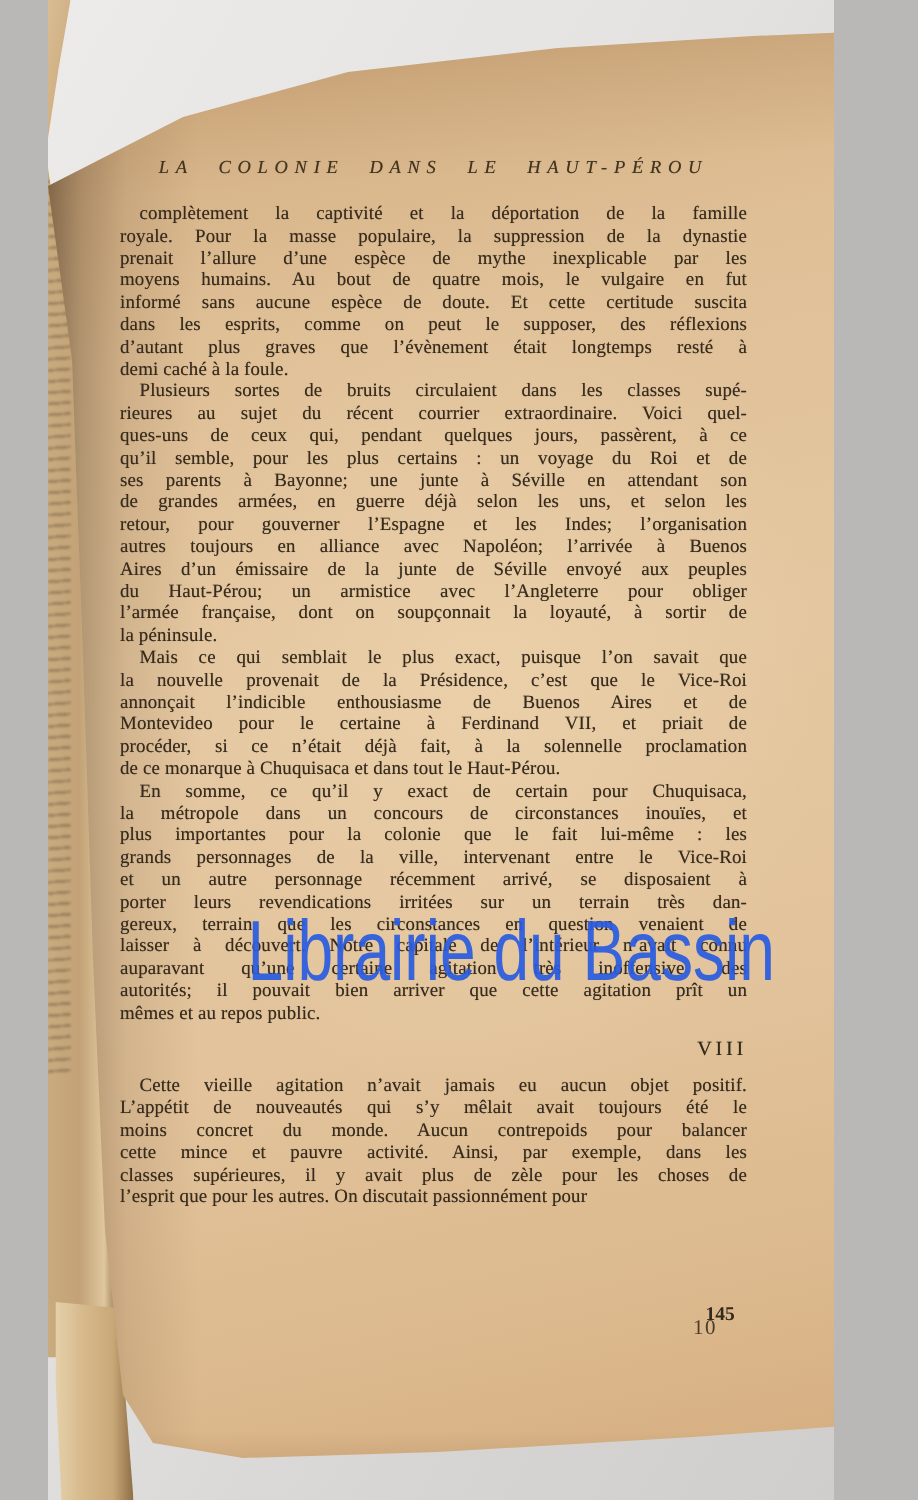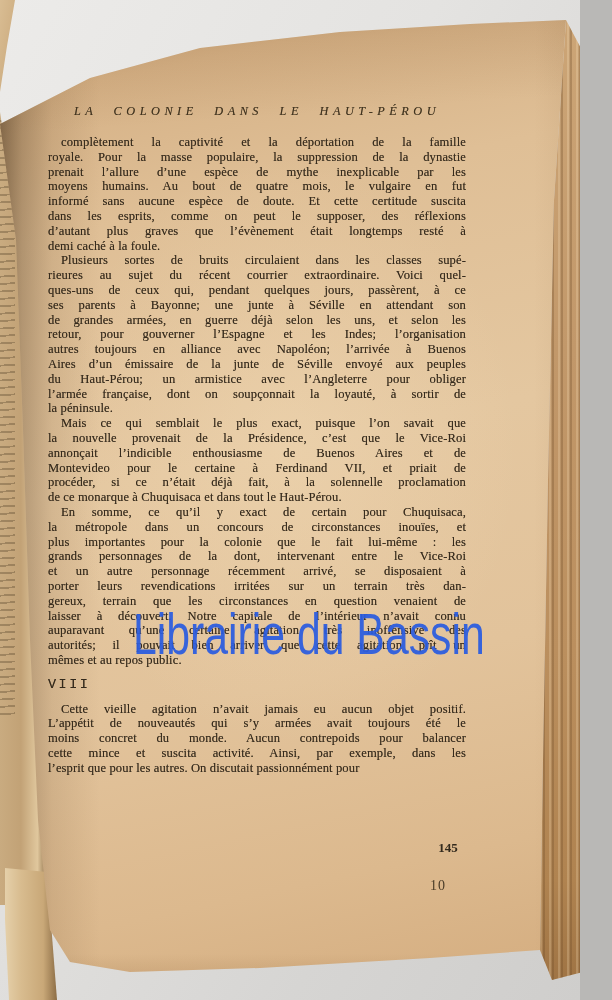--- a/index.html
+++ b/index.html
@@ -1,19 +1,20 @@
 <!DOCTYPE html>
 <html><head>
 <meta charset="utf-8">
 <style>
   html,body{margin:0;padding:0;background:#b9b8b6;}
   .stage{
-    position:relative;width:580px;height:1000px;overflow:hidden;
+    position:relative;width:524px;height:1000px;overflow:hidden;
     background:linear-gradient(120deg,#ecebe9 0%,#e4e3e1 38%,#d6d5d3 75%,#cfcecc 100%);
     font-family:"Liberation Serif", serif;
+    margin-left:32px;
   }
   
   .corner-curl{
     position:absolute;left:0;top:0;width:20px;height:100px;
     clip-path:polygon(0 0,15px 0,7px 46px,0 92px);
     background:linear-gradient(100deg,#d9bd93,#c5a274);
   }
   
   .facing-sliver{
     position:absolute;left:0;top:0;width:52px;height:1000px;
@@ -69,25 +70,25 @@
   .text-body{position:absolute;left:0;top:39px;width:418px;
     text-shadow:0 0 .5px rgba(54,43,29,.55);}
   .paragraph{margin:0;}
   .line{
     height:14.8px;line-height:14.8px;font-size:12.6px;letter-spacing:.1px;
     text-align:justify;text-align-last:justify;overflow:hidden;
   }
   .line.first{text-indent:13px;}
   .line.last{text-align-last:left;}
   .section-heading{
-    text-align:left;font-size:13.5px;letter-spacing:2.5px;
-    height:16px;line-height:16px;margin:9px 0 9px 0;color:#33291b;font-family:Liberation Mono, monospace;
+    text-align:right;font-size:13.5px;letter-spacing:2.5px;
+    height:16px;line-height:16px;margin:9px 0 9px 0;color:#33291b;
   }
   .page-number{
-    position:absolute;left:377px;top:744px;width:46px;text-align:center;
+    position:absolute;left:377px;top:772px;width:46px;text-align:center;
     font-weight:bold;font-size:13px;color:#332a1d;
   }
   .signature-mark{
     position:absolute;left:375px;top:782px;width:30px;text-align:center;
     font-size:14px;letter-spacing:1px;color:#4a3c28;
   }
   
   .watermark{
     position:absolute;left:133px;top:604px;z-index:5;
     font-family:"Liberation Sans", sans-serif;
@@ -129,20 +130,21 @@
           <div class="line">moyens humains. Au bout de quatre mois, le vulgaire en fut</div>
           <div class="line">informé sans aucune espèce de doute. Et cette certitude suscita</div>
           <div class="line">dans les esprits, comme on peut le supposer, des réflexions</div>
           <div class="line">d’autant plus graves que l’évènement était longtemps resté à</div>
           <div class="line last">demi caché à la foule.</div>
         </div>
         <div class="paragraph">
           <div class="line first">Plusieurs sortes de bruits circulaient dans les classes supé-</div>
           <div class="line">rieures au sujet du récent courrier extraordinaire. Voici quel-</div>
           <div class="line">ques-uns de ceux qui, pendant quelques jours, passèrent, à ce</div>
+          <div class="line">qu’il semble, pour les plus certains : un voyage du Roi et de</div>
           <div class="line">ses parents à Bayonne; une junte à Séville en attendant son</div>
           <div class="line">de grandes armées, en guerre déjà selon les uns, et selon les</div>
           <div class="line">retour, pour gouverner l’Espagne et les Indes; l’organisation</div>
           <div class="line">autres toujours en alliance avec Napoléon; l’arrivée à Buenos</div>
           <div class="line">Aires d’un émissaire de la junte de Séville envoyé aux peuples</div>
           <div class="line">du Haut-Pérou; un armistice avec l’Angleterre pour obliger</div>
           <div class="line">l’armée française, dont on soupçonnait la loyauté, à sortir de</div>
           <div class="line last">la péninsule.</div>
         </div>
         <div class="paragraph">
@@ -150,35 +152,36 @@
           <div class="line">la nouvelle provenait de la Présidence, c’est que le Vice-Roi</div>
           <div class="line">annonçait l’indicible enthousiasme de Buenos Aires et de</div>
           <div class="line">Montevideo pour le certaine à Ferdinand VII, et priait de</div>
           <div class="line">procéder, si ce n’était déjà fait, à la solennelle proclamation</div>
           <div class="line last">de ce monarque à Chuquisaca et dans tout le Haut-Pérou.</div>
         </div>
         <div class="paragraph">
           <div class="line first">En somme, ce qu’il y exact de certain pour Chuquisaca,</div>
           <div class="line">la métropole dans un concours de circonstances inouïes, et</div>
           <div class="line">plus importantes pour la colonie que le fait lui-même : les</div>
-          <div class="line">grands personnages de la dont, intervenant entre le Vice-Roi</div>
+          <div class="line">grands personnages de la ville, intervenant entre le Vice-Roi</div>
           <div class="line">et un autre personnage récemment arrivé, se disposaient à</div>
           <div class="line">porter leurs revendications irritées sur un terrain très dan-</div>
           <div class="line">gereux, terrain que les circonstances en question venaient de</div>
           <div class="line">laisser à découvert. Notre capitale de l’intérieur n’avait connu</div>
           <div class="line">auparavant qu’une certaine agitation très inoffensive des</div>
           <div class="line">autorités; il pouvait bien arriver que cette agitation prît un</div>
           <div class="line last">mêmes et au repos public.</div>
         </div>
         <div class="section-heading">VIII</div>
         <div class="paragraph">
           <div class="line first">Cette vieille agitation n’avait jamais eu aucun objet positif.</div>
-          <div class="line">L’appétit de nouveautés qui s’y armées avait toujours été le</div>
+          <div class="line">L’appétit de nouveautés qui s’y mêlait avait toujours été le</div>
           <div class="line">moins concret du monde. Aucun contrepoids pour balancer</div>
-          <div class="line">cette mince et suscita activité. Ainsi, par exemple, dans les</div>
+          <div class="line">cette mince et pauvre activité. Ainsi, par exemple, dans les</div>
+          <div class="line">classes supérieures, il y avait plus de zèle pour les choses de</div>
           <div class="line last">l’esprit que pour les autres. On discutait passionnément pour</div>
         </div>
       </div>
 
     <div class="page-number">145</div>
     <div class="signature-mark">10</div>
   </div>
 
   <div class="watermark" style="color: rgb(42, 92, 224);">Librairie du Bassin</div>
 

